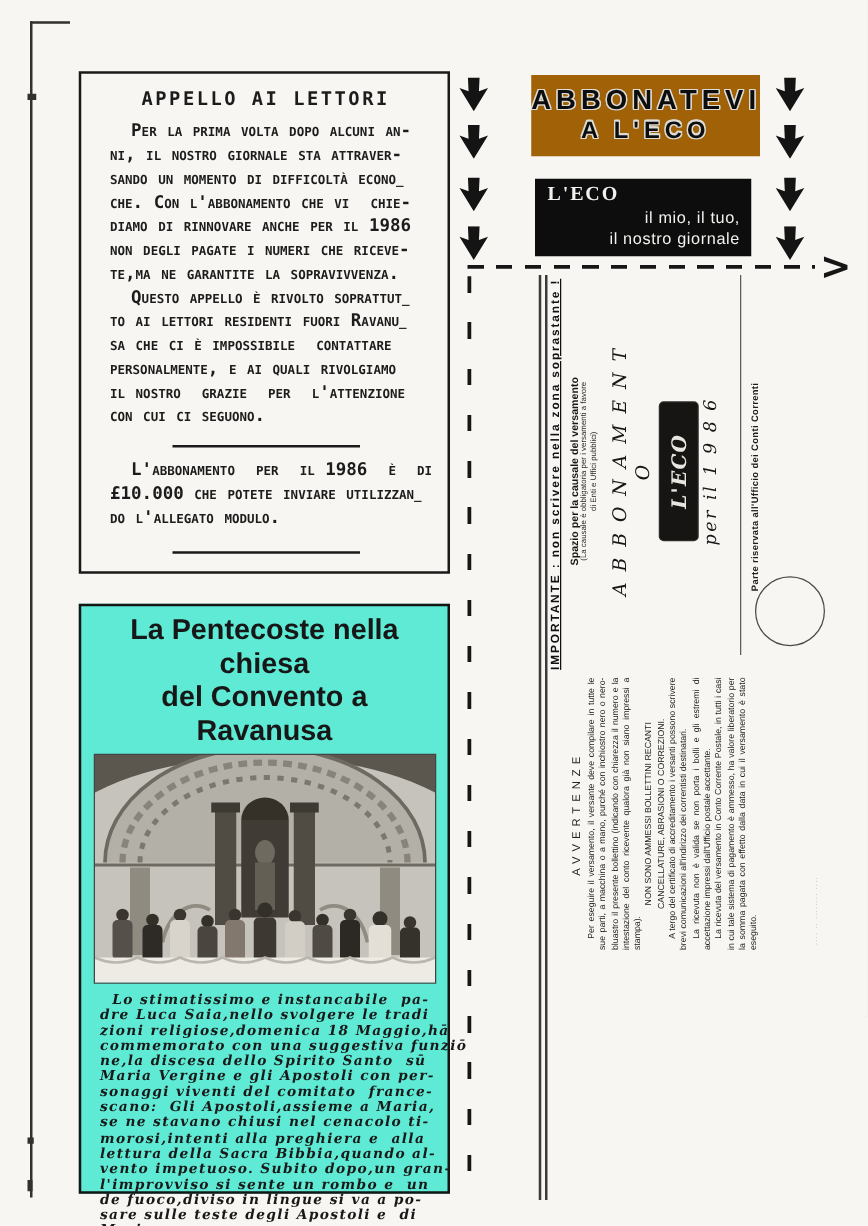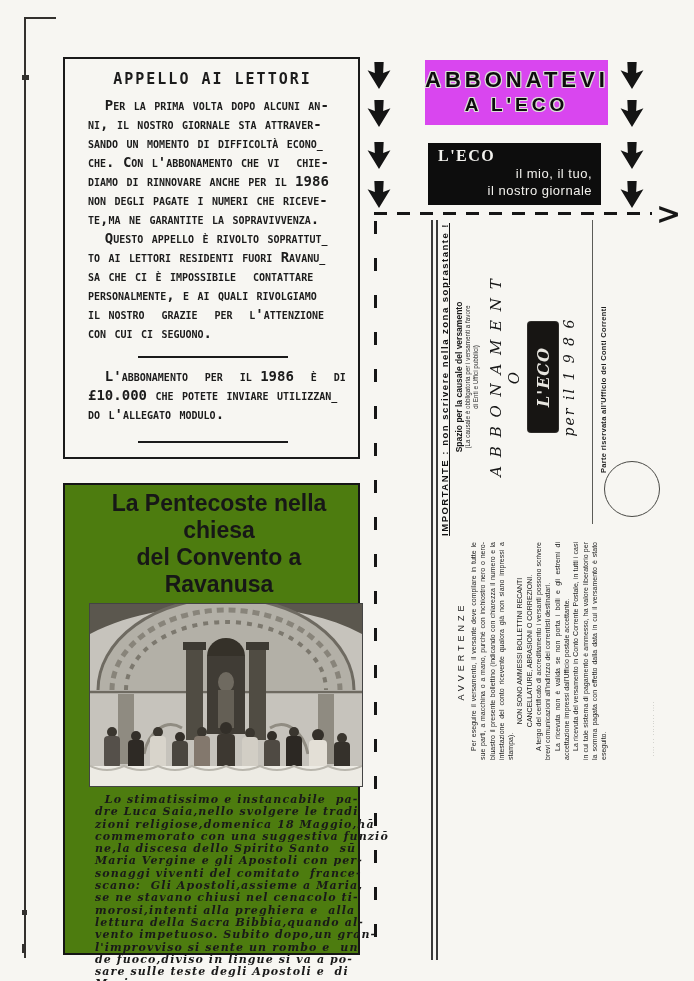--- a/index.html
+++ b/index.html
@@ -13,38 +13,38 @@
 
   
   .appeal-box{position:absolute;left:63px;top:57px;width:297px;height:402px;border:2px solid #1a1a1a;box-sizing:border-box;padding:9px 9px 0 11px;background:#f7f6f2;}
   .appeal-title{font-family:"DejaVu Sans Mono","Liberation Mono",monospace;font-weight:bold;font-size:15px;letter-spacing:2px;text-align:center;margin:2px 0 8px 0;}
   .tw-line{font-family:"DejaVu Sans Mono","Liberation Mono",monospace;font-weight:bold;font-variant:small-caps;font-size:14px;line-height:19px;white-space:pre;margin-left:12px;}
   .rule-short{width:150px;height:2px;background:#1a1a1a;margin:13px auto 9px auto;}
   .rule-short.rule2{margin-top:17px;}
 
   
   .dn-arrow{position:absolute;width:24px;height:27px;}
-  .banner1{position:absolute;left:425px;top:60px;width:183px;height:65px;background:#d946ef;text-align:center;padding-top:7px;box-sizing:border-box;}
+  .banner1{position:absolute;left:425px;top:60px;width:183px;height:65px;background:#a16207;text-align:center;padding-top:7px;box-sizing:border-box;}
   .banner1 .t{font-weight:bold;color:#0d0d0d;letter-spacing:4px;
     text-shadow:-1px -1px 0 #dcdcd8,1px -1px 0 #dcdcd8,-1px 1px 0 #dcdcd8,1px 1px 0 #dcdcd8,0 -1px 0 #dcdcd8,0 1px 0 #dcdcd8,-1px 0 0 #dcdcd8,1px 0 0 #dcdcd8;}
   .banner1 .l1{font-size:22px;line-height:26px;}
   .banner1 .l2{font-size:19px;line-height:24px;}
   .banner2{position:absolute;left:428px;top:143px;width:173px;height:62px;background:#0d0d0d;box-sizing:border-box;padding:4px 9px 0 10px;}
   .banner2 .brand{font-family:"Liberation Serif",serif;font-weight:bold;color:#f2f1ed;font-size:16px;letter-spacing:1.5px;}
   .banner2 .tag{color:#f2f1ed;font-size:13px;line-height:17px;text-align:right;letter-spacing:.5px;}
 
   
   .dash-h{position:absolute;left:374px;top:212px;width:278px;height:3px;
     background:repeating-linear-gradient(90deg,#161616 0 13px,transparent 13px 23px);}
   .cut-arrow{position:absolute;left:656px;top:196px;font-size:30px;font-weight:bold;color:#161616;font-family:"DejaVu Sans",sans-serif;}
   .dash-v{position:absolute;left:374px;top:221px;width:3px;height:737px;
     background:repeating-linear-gradient(180deg,#161616 0 13px,transparent 13px 37px);}
 
   
-  .pentecost-box{position:absolute;left:63px;top:483px;width:297px;height:472px;border:2.5px solid #151515;box-sizing:border-box;padding:5px 9px 0 24px;background:#4d7c0f;}
+  .pentecost-box{position:absolute;left:63px;top:483px;width:297px;height:472px;border:2.5px solid #151515;box-sizing:border-box;padding:5px 9px 0 9px;background:#5eead4;}
   .pent-title{font-weight:bold;font-size:23px;line-height:27px;text-align:center;letter-spacing:0px;color:#171717;}
   .photo{display:block;margin:5px auto 0 auto;border:1px solid #444;}
   .pent-body{margin-top:7px;padding-left:6px;}
   .it-line{font-family:"DejaVu Serif","Liberation Serif",serif;font-style:italic;font-weight:600;font-size:11px;line-height:12.3px;letter-spacing:1.1px;white-space:pre;color:#191919;}
 
   
   .form{position:absolute;left:428px;top:960px;width:740px;height:232px;transform:rotate(-90deg);transform-origin:0 0;}
   .form .dbl-rule-a{position:absolute;left:0;top:3px;width:740px;height:1.5px;background:#3a3a3a;}
   .form .dbl-rule-b{position:absolute;left:0;top:8px;width:740px;height:1.5px;background:#3a3a3a;}
   .form .important{position:absolute;right:3px;top:11px;font-size:9.5px;font-weight:bold;letter-spacing:1.5px;text-decoration:underline;color:#111;}

